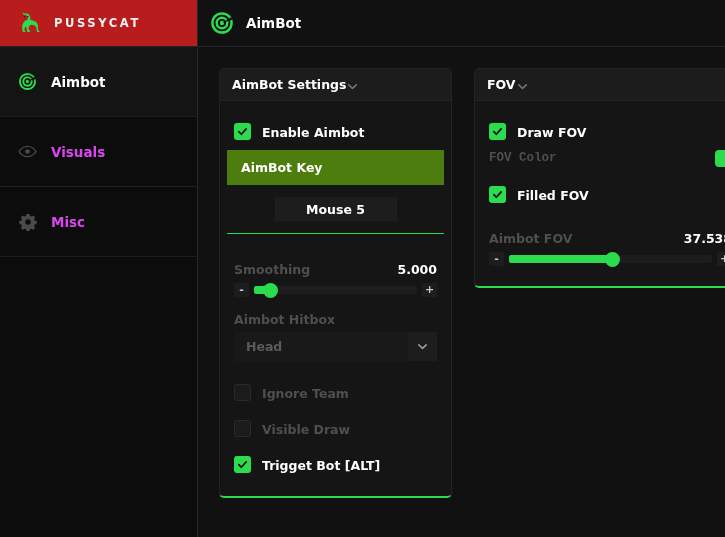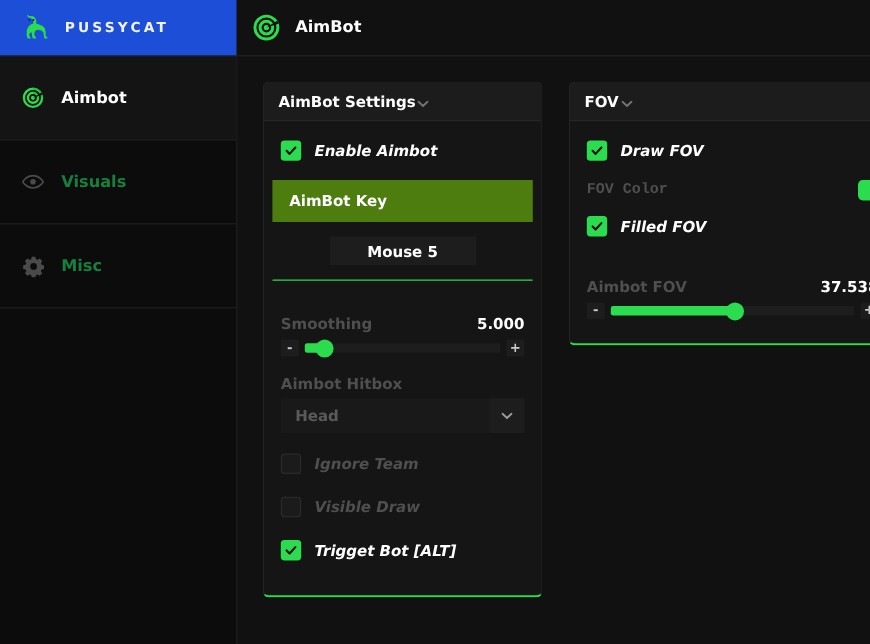--- a/index.html
+++ b/index.html
@@ -29,21 +29,21 @@
     flex: 0 0 198px;
     position: relative;
   }
 
   .brand {
     height: 47px;
     display: flex;
     align-items: center;
     padding-left: 18px;
     border-bottom: 1px solid #242424;
-    background: #1d4ed8;
+    background: #b91c1c;
   }
   .brand-logo {
     width: 24px; height: 22px;
     display: block;
     flex: 0 0 24px;
   }
   .brand-name {
     margin-left: 12px;
     color: #f2f2f2;
     font-size: 11.5px;
@@ -66,21 +66,21 @@
     align-items: center;
     justify-content: center;
   }
   .nav-item .nav-label {
     margin-left: 14px;
     font-size: 13.5px;
     font-weight: bold;
   }
   .nav-item.active { background: #141414; }
   .nav-item.active .nav-label { color: #ffffff; }
-  .nav-item.inactive .nav-label { color: #15803d; }
+  .nav-item.inactive .nav-label { color: #d946ef; }
 
   
   .content {
     flex: 1 1 auto;
     height: 537px;
     position: relative;
     background: #111111;
   }
 
   .topbar {
@@ -130,24 +130,23 @@
     font-size: 12.5px;
     font-weight: bold;
   }
   .chev { width: 13px; height: 13px; display: block; opacity: .55; }
 
   .panel-body { padding: 9px 0 9px 0; }
 
   
   .row {
     display: flex;
-    align-items: center;
+    align-items: flex-end;
     padding: 0 14px;
     min-height: 30px;
-    font-style: italic;
   }
 
   .cbox {
     width: 17px; height: 17px;
     border-radius: 3px;
     flex: 0 0 17px;
     display: flex;
     align-items: center;
     justify-content: center;
     cursor: pointer;

